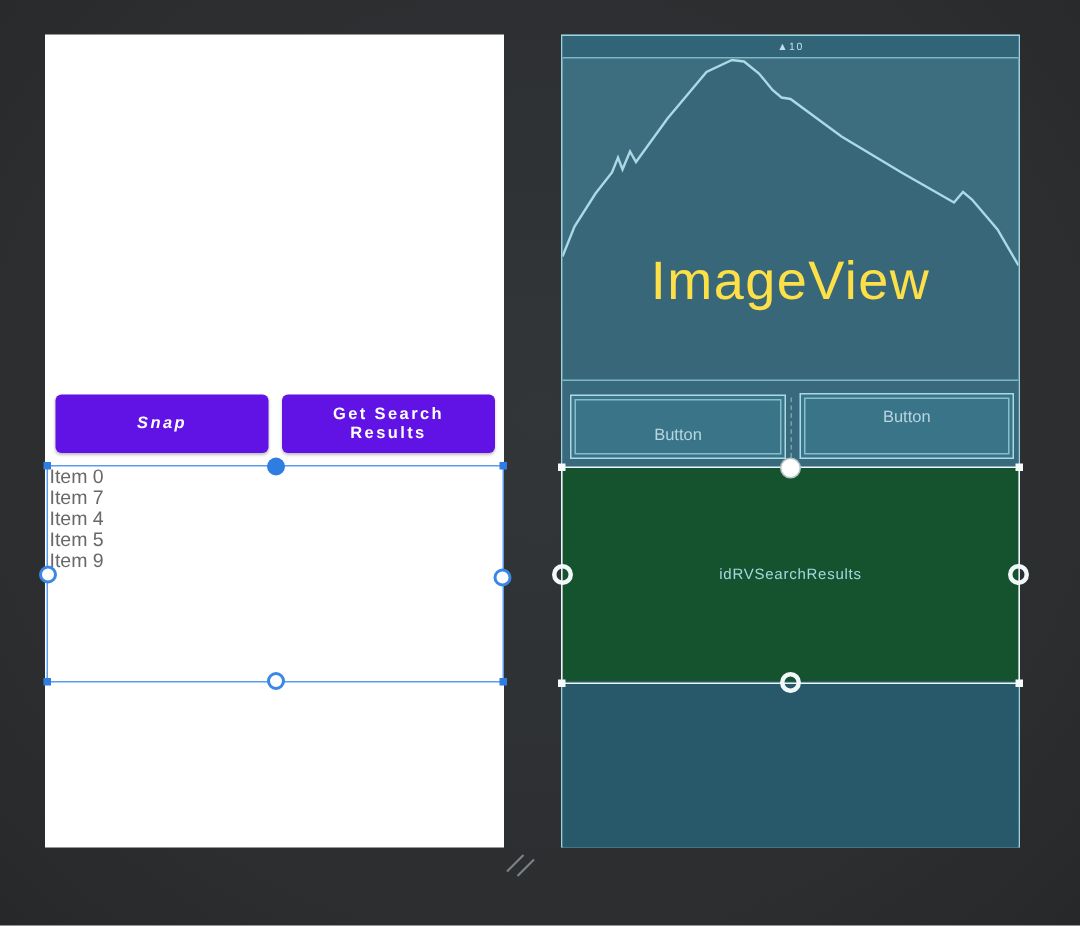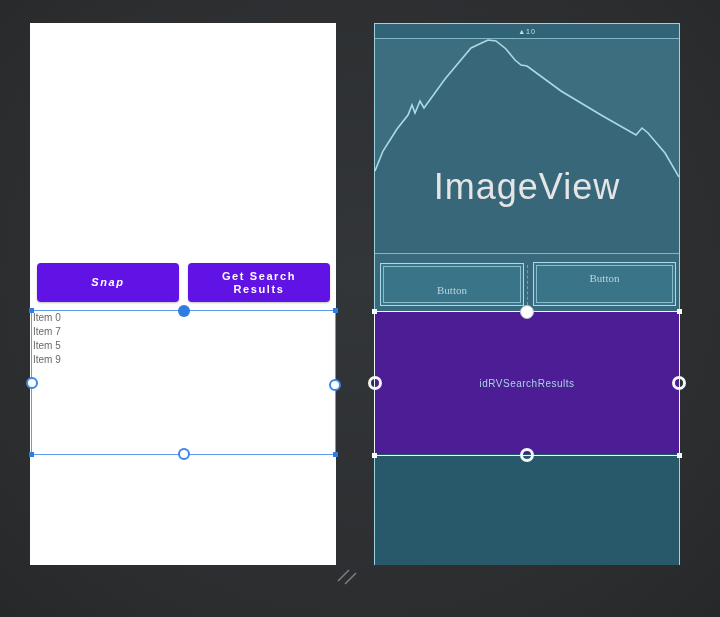--- a/index.html
+++ b/index.html
@@ -14,49 +14,49 @@
   .design-phone{left:30px;top:23px;width:306px;height:542px;background:#ffffff;}
   .mbtn{
     position:absolute;top:240px;width:142px;height:39px;background:#6013e4;border-radius:4px;
     color:#fff;font-size:11px;font-weight:700;letter-spacing:1.6px;line-height:13px;
     display:flex;align-items:center;justify-content:center;text-align:center;
     box-shadow:0 1px 2px rgba(0,0,0,.25);
   }
   .mbtn.snap{left:7px;font-style:italic;}
   .mbtn.gsr{left:158px;padding:12px 10px;box-sizing:border-box;}
   .item-list{left:3px;top:288px;width:150px;}
-  .item-row{height:14px;line-height:14px;font-size:10px;color:#686868;}
+  .item-row{height:14px;line-height:14px;font-size:13px;color:#686868;}
 
   .sel-d{left:1px;top:287px;width:303px;height:143px;border:1px solid #5b9cf0;}
   .sel-d .sq{position:absolute;width:5px;height:5px;background:#2f7de0;}
   .sq.tl{left:-3px;top:-3px;} .sq.tr{right:-3px;top:-3px;}
   .sq.bl{left:-3px;bottom:-3px;} .sq.br{right:-3px;bottom:-3px;}
   .hnd{position:absolute;border-radius:50%;box-sizing:border-box;}
   .sel-d .top-c{left:50%;top:-6px;margin-left:-6px;width:12px;height:12px;background:#2f7de0;}
   .sel-d .bot-c{left:50%;bottom:-6px;margin-left:-6px;width:12px;height:12px;background:#fff;border:2.5px solid #3b87e6;}
   .sel-d .lft-c{left:-6px;top:66px;width:12px;height:12px;background:#fff;border:2.5px solid #3b87e6;}
   .sel-d .rgt-c{right:-6px;top:68px;width:12px;height:12px;background:#fff;border:2.5px solid #3b87e6;}
 
   
   .bp-phone{left:374px;top:23px;width:306px;height:542px;background:#3d6e80;
     border:1px solid #9fd2de;box-sizing:border-box;}
   .bp-status{left:0;top:0;width:100%;height:14px;background:#316476;border-bottom:1px solid #7fb7c8;
     display:flex;align-items:center;justify-content:center;
     font-size:7px;color:#bfe1eb;letter-spacing:1px;}
   .bp-art{left:0;top:15px;width:304px;height:214px;}
   .bp-iv-label{left:0;top:142px;width:100%;text-align:center;font-size:36px;
-    color:#e5e5e5;letter-spacing:1px;}
+    color:#fde047;letter-spacing:1px;}
   .bp-row{left:0;top:229px;width:100%;height:59px;background:#38697c;border-top:1px solid #7fb7c8;box-sizing:border-box;}
   .bp-btn{position:absolute;background:#3a7488;border:1px solid #a9dae6;box-sizing:border-box;
-    color:#b6d6e0;font-size:11px;text-align:center;font-family:Liberation Serif, serif;}
+    color:#b6d6e0;font-size:11px;text-align:center;}
   .bp-btn::after{content:"";position:absolute;inset:2px;border:1px solid rgba(164,214,226,.75);}
   .bp-btn1{left:5px;top:239px;width:144px;height:43px;line-height:52px;}
   .bp-btn2{left:158px;top:238px;width:143px;height:44px;line-height:30px;}
   .bp-gap{left:152px;top:241px;height:40px;border-left:1px dashed rgba(150,204,219,.6);}
-  .bp-recycler{left:0;top:288px;width:100%;height:142px;background:#4c1d95;
+  .bp-recycler{left:0;top:288px;width:100%;height:142px;background:#14532d;
     display:flex;align-items:center;justify-content:center;font-size:10px;color:#a6d6e2;letter-spacing:.5px;}
   .bp-bottom{left:0;top:430px;width:100%;height:111px;background:#27596b;}
 
   .sel-b{left:-1px;top:287px;width:304px;height:143px;border:1px solid #ecf5f8;}
   .sel-b .sq{position:absolute;width:5px;height:5px;background:#f6fbfc;}
   .sel-b .top-c{left:50%;top:-7px;margin-left:-7px;width:14px;height:14px;background:#fff;border:1px solid #b9c4c7;}
   .sel-b .bot-c{left:50%;bottom:-7px;margin-left:-7px;width:14px;height:14px;background:transparent;border:3px solid #f2f8fa;}
   .sel-b .lft-c{left:-7px;top:64px;width:14px;height:14px;background:transparent;border:3px solid #f2f8fa;}
   .sel-b .rgt-c{right:-7px;top:64px;width:14px;height:14px;background:transparent;border:3px solid #f2f8fa;}
 
@@ -70,20 +70,21 @@
   <div class="mbtn snap">
     <span>Snap</span>
   </div>
   <div class="mbtn gsr">
     <span>Get Search Results</span>
   </div>
 
   <div class="abs item-list">
     <div class="item-row">Item 0</div>
     <div class="item-row">Item 7</div>
+    <div class="item-row">Item 4</div>
     <div class="item-row">Item 5</div>
     <div class="item-row">Item 9</div>
   </div>
 
   <div class="abs sel-d">
     <div class="sq tl"></div>
     <div class="sq tr"></div>
     <div class="sq bl"></div>
     <div class="sq br"></div>
     <div class="hnd top-c"></div>

